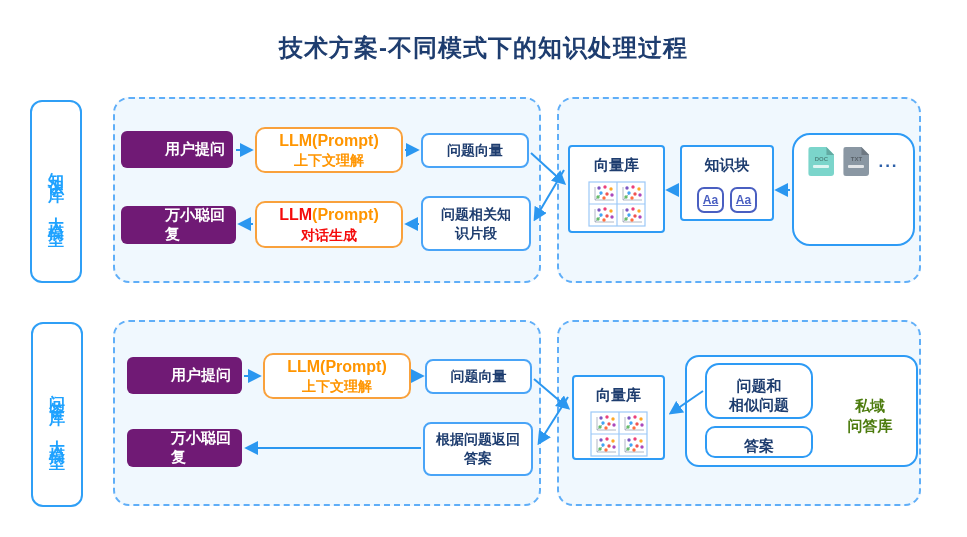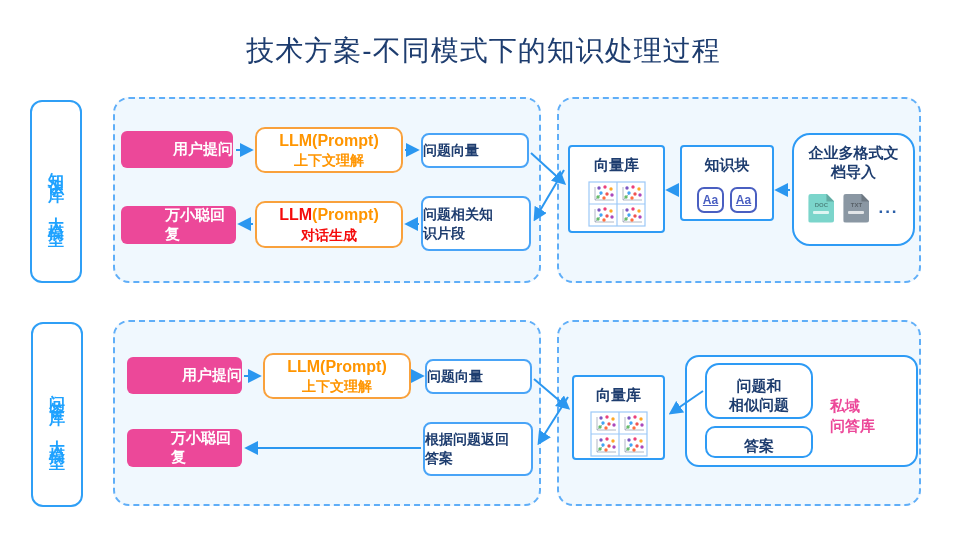--- a/index.html
+++ b/index.html
@@ -2,21 +2,21 @@
 <html><head>
 <meta charset="utf-8">
 <style>
   html,body{margin:0;padding:0;background:#fff;}
   .canvas{
     position:relative;width:967px;height:537px;overflow:hidden;background:#fff;
     font-family:"Liberation Sans","DejaVu Sans",sans-serif;
   }
   .title{
     position:absolute;left:0;top:32px;width:100%;text-align:center;
-    font-size:28px;font-weight:normal;color:#1E3D6F;letter-spacing:1px;
+    font-size:24px;font-weight:bold;color:#1E3D6F;letter-spacing:1px;
   }
   
   .panel{
     position:absolute;border:2px dashed #5FAEF8;background:#F0F8FE;border-radius:16px;
     box-sizing:border-box;
   }
   #row1-panel-left{left:113px;top:97px;width:428px;height:186px;}
   #row1-panel-right{left:557px;top:97px;width:364px;height:186px;}
   #row2-panel-left{left:113px;top:320px;width:428px;height:186px;}
   #row2-panel-right{left:557px;top:320px;width:364px;height:186px;}
@@ -26,22 +26,22 @@
     display:flex;align-items:center;justify-content:center;box-sizing:border-box;
   }
   #row1-side{left:30px;top:100px;width:52px;height:183px;}
   #row2-side{left:31px;top:322px;width:52px;height:185px;}
   .side-label span{
     writing-mode:vertical-lr;text-orientation:upright;
     font-size:16px;font-weight:bold;color:#1FA2FF;letter-spacing:7px;line-height:1;
   }
   
   .solid-box{
-    position:absolute;background:#ec4899;border-radius:6px;color:#fff;
-    font-size:15px;font-weight:bold;display:flex;align-items:center;justify-content:flex-end;
+    position:absolute;background:#701a75;border-radius:6px;color:#fff;
+    font-size:15px;font-weight:bold;display:flex;align-items:center;justify-content:flex-start;
     box-sizing:border-box;
     padding-left:44px;
   }
   #r1-user{left:121px;top:131px;width:112px;height:37px;}
   #r1-reply{left:121px;top:206px;width:115px;height:38px;}
   #r2-user{left:127px;top:357px;width:115px;height:37px;}
   #r2-reply{left:127px;top:429px;width:115px;height:38px;}
   
   .llm-box{
     position:absolute;background:#fff;border:2px solid #F9A13C;border-radius:10px;
@@ -50,21 +50,21 @@
   }
   #r1-llm1{left:255px;top:127px;width:148px;height:46px;}
   #r1-llm2{left:255px;top:201px;width:148px;height:47px;}
   #r2-llm1{left:263px;top:353px;width:148px;height:46px;}
   .llm-line1{font-size:16px;font-weight:bold;color:#FF9500;}
   .llm-line2{font-size:14px;font-weight:bold;color:#FF9500;}
   .red-text{color:#F40B0B;}
   
   .outline-box{
     position:absolute;background:#fff;border:2px solid #49A4F7;border-radius:8px;
-    display:flex;flex-direction:column;justify-content:center;
+    display:flex;flex-direction:column;align-items:center;justify-content:center;
     font-size:14px;font-weight:bold;color:#1E3D6F;box-sizing:border-box;line-height:1.35;
   }
   #r1-qvec{left:421px;top:133px;width:108px;height:35px;}
   #r1-frag{left:421px;top:196px;width:110px;height:55px;}
   #r2-qvec{left:425px;top:359px;width:107px;height:35px;}
   #r2-answer{left:423px;top:422px;width:110px;height:54px;}
   
   .white-box{
     position:absolute;background:#fff;border:2px solid #2E9BF5;border-radius:4px;
     display:flex;flex-direction:column;align-items:center;box-sizing:border-box;
@@ -73,22 +73,22 @@
   #r1-chunk{left:680px;top:145px;width:94px;height:76px;}
   #r1-docs{left:792px;top:133px;width:123px;height:113px;border-radius:18px;}
   #r2-vecdb{left:572px;top:375px;width:93px;height:85px;}
   #r2-container{left:685px;top:355px;width:233px;height:112px;border-radius:14px;}
   #r2-q{left:705px;top:363px;width:108px;height:56px;border-radius:14px;line-height:1.35;}
   #r2-a{left:705px;top:426px;width:108px;height:32px;border-radius:10px;justify-content:center;}
   .wtitle{font-size:15px;font-weight:bold;color:#1E3D6F;margin-top:9px;line-height:1.25;text-align:center;}
   #r2-q .wtitle,#r2-a .wtitle{margin-top:9px;}
   #r2-q{justify-content:center;}
   .priv-label{
-    position:absolute;left:830px;top:396px;width:80px;text-align:left;
-    font-size:15px;font-weight:bold;color:#ec4899;line-height:1.35;
+    position:absolute;left:830px;top:396px;width:80px;text-align:center;
+    font-size:15px;font-weight:bold;color:#4d7c0f;line-height:1.35;
   }
   
   .scatter-wrap{margin-top:6px;}
   
   .chunk-row{display:flex;gap:6px;margin-top:12px;justify-content:flex-end;}
   .chunk-icon{
     width:27px;height:26px;border:2px solid #4A5FC1;border-radius:7px;
     display:flex;align-items:center;justify-content:center;box-sizing:border-box;
   }
   .chunk-icon span{
@@ -178,24 +178,20 @@
       <div class="chunk-icon">
           <span>Aa</span>
         </div>
       <div class="chunk-icon">
           <span>Aa</span>
         </div>
     </div>
   </div>
 
   <div class="white-box" id="r1-docs">
-    <div class="wtitle">
-      <div>企业多格式文</div>
-      <div>档导入</div>
-    </div>
     <div class="docs-row">
       <div class="file-icon file-doc">
         <span class="flabel">DOC</span>
         <span class="fstripe"></span>
       </div>
       <div class="file-icon file-txt">
         <span class="flabel">TXT</span>
         <span class="fstripe"></span>
       </div>
       <span class="ellipsis">...</span>

